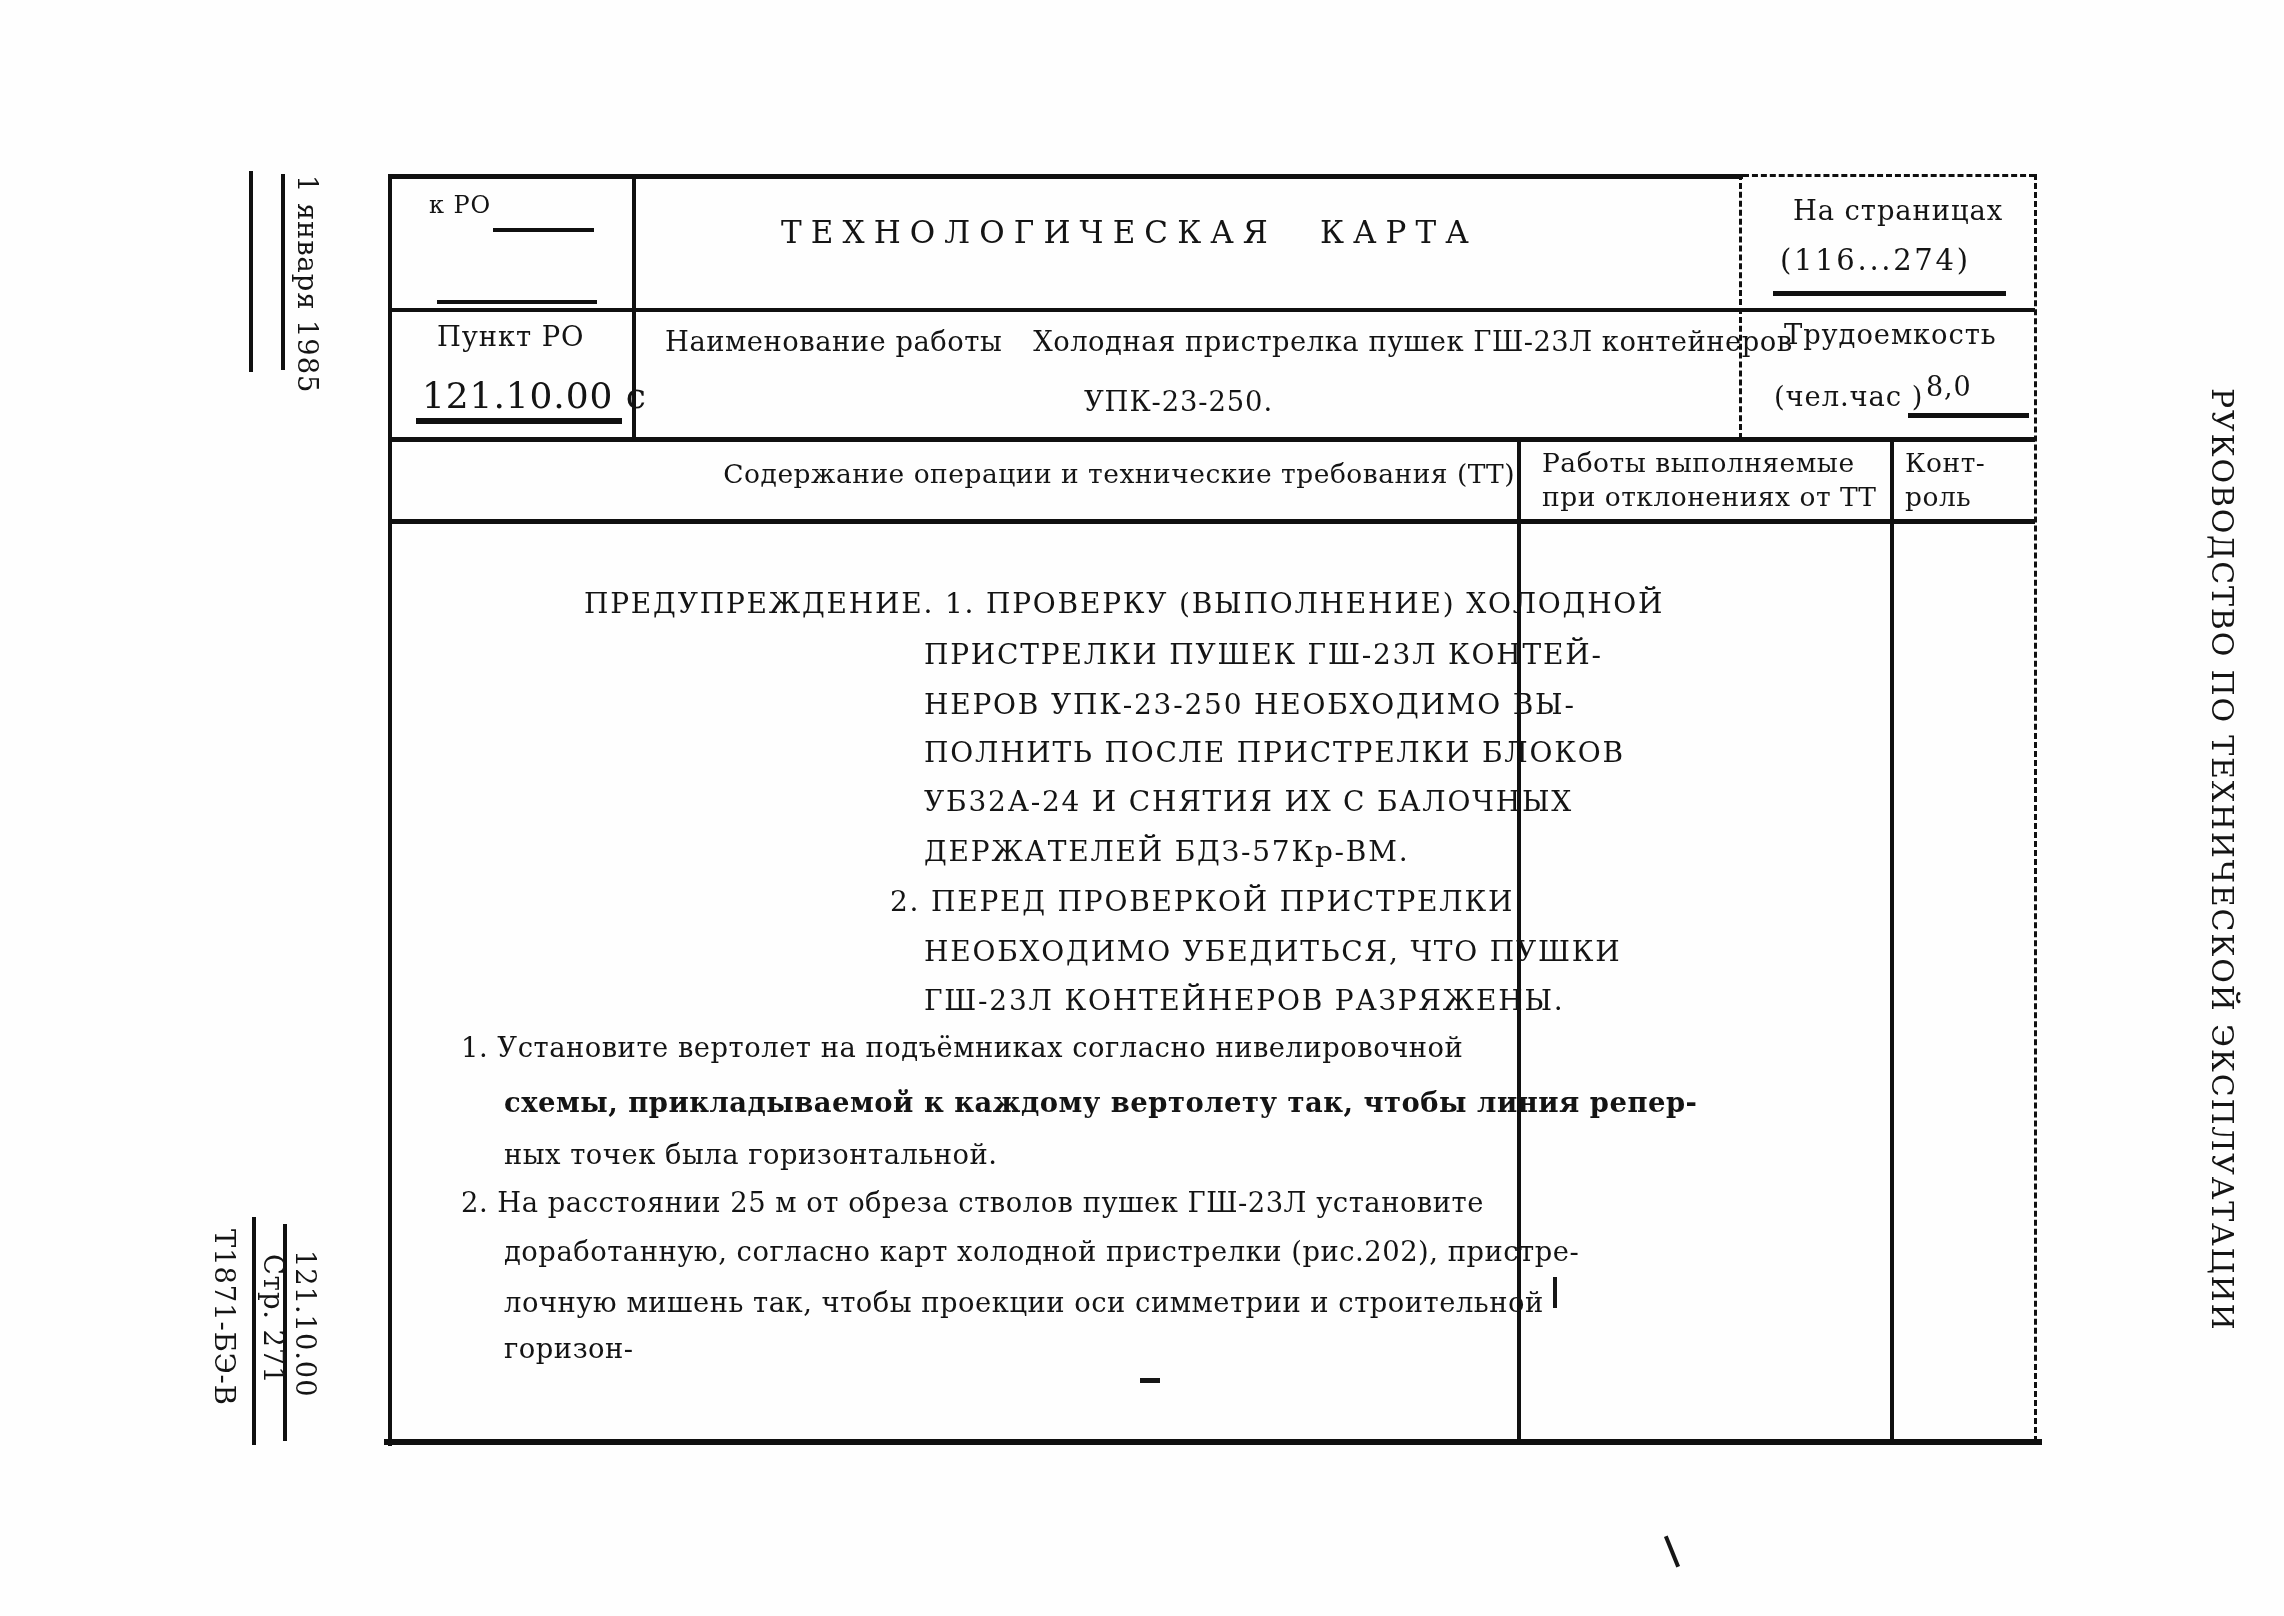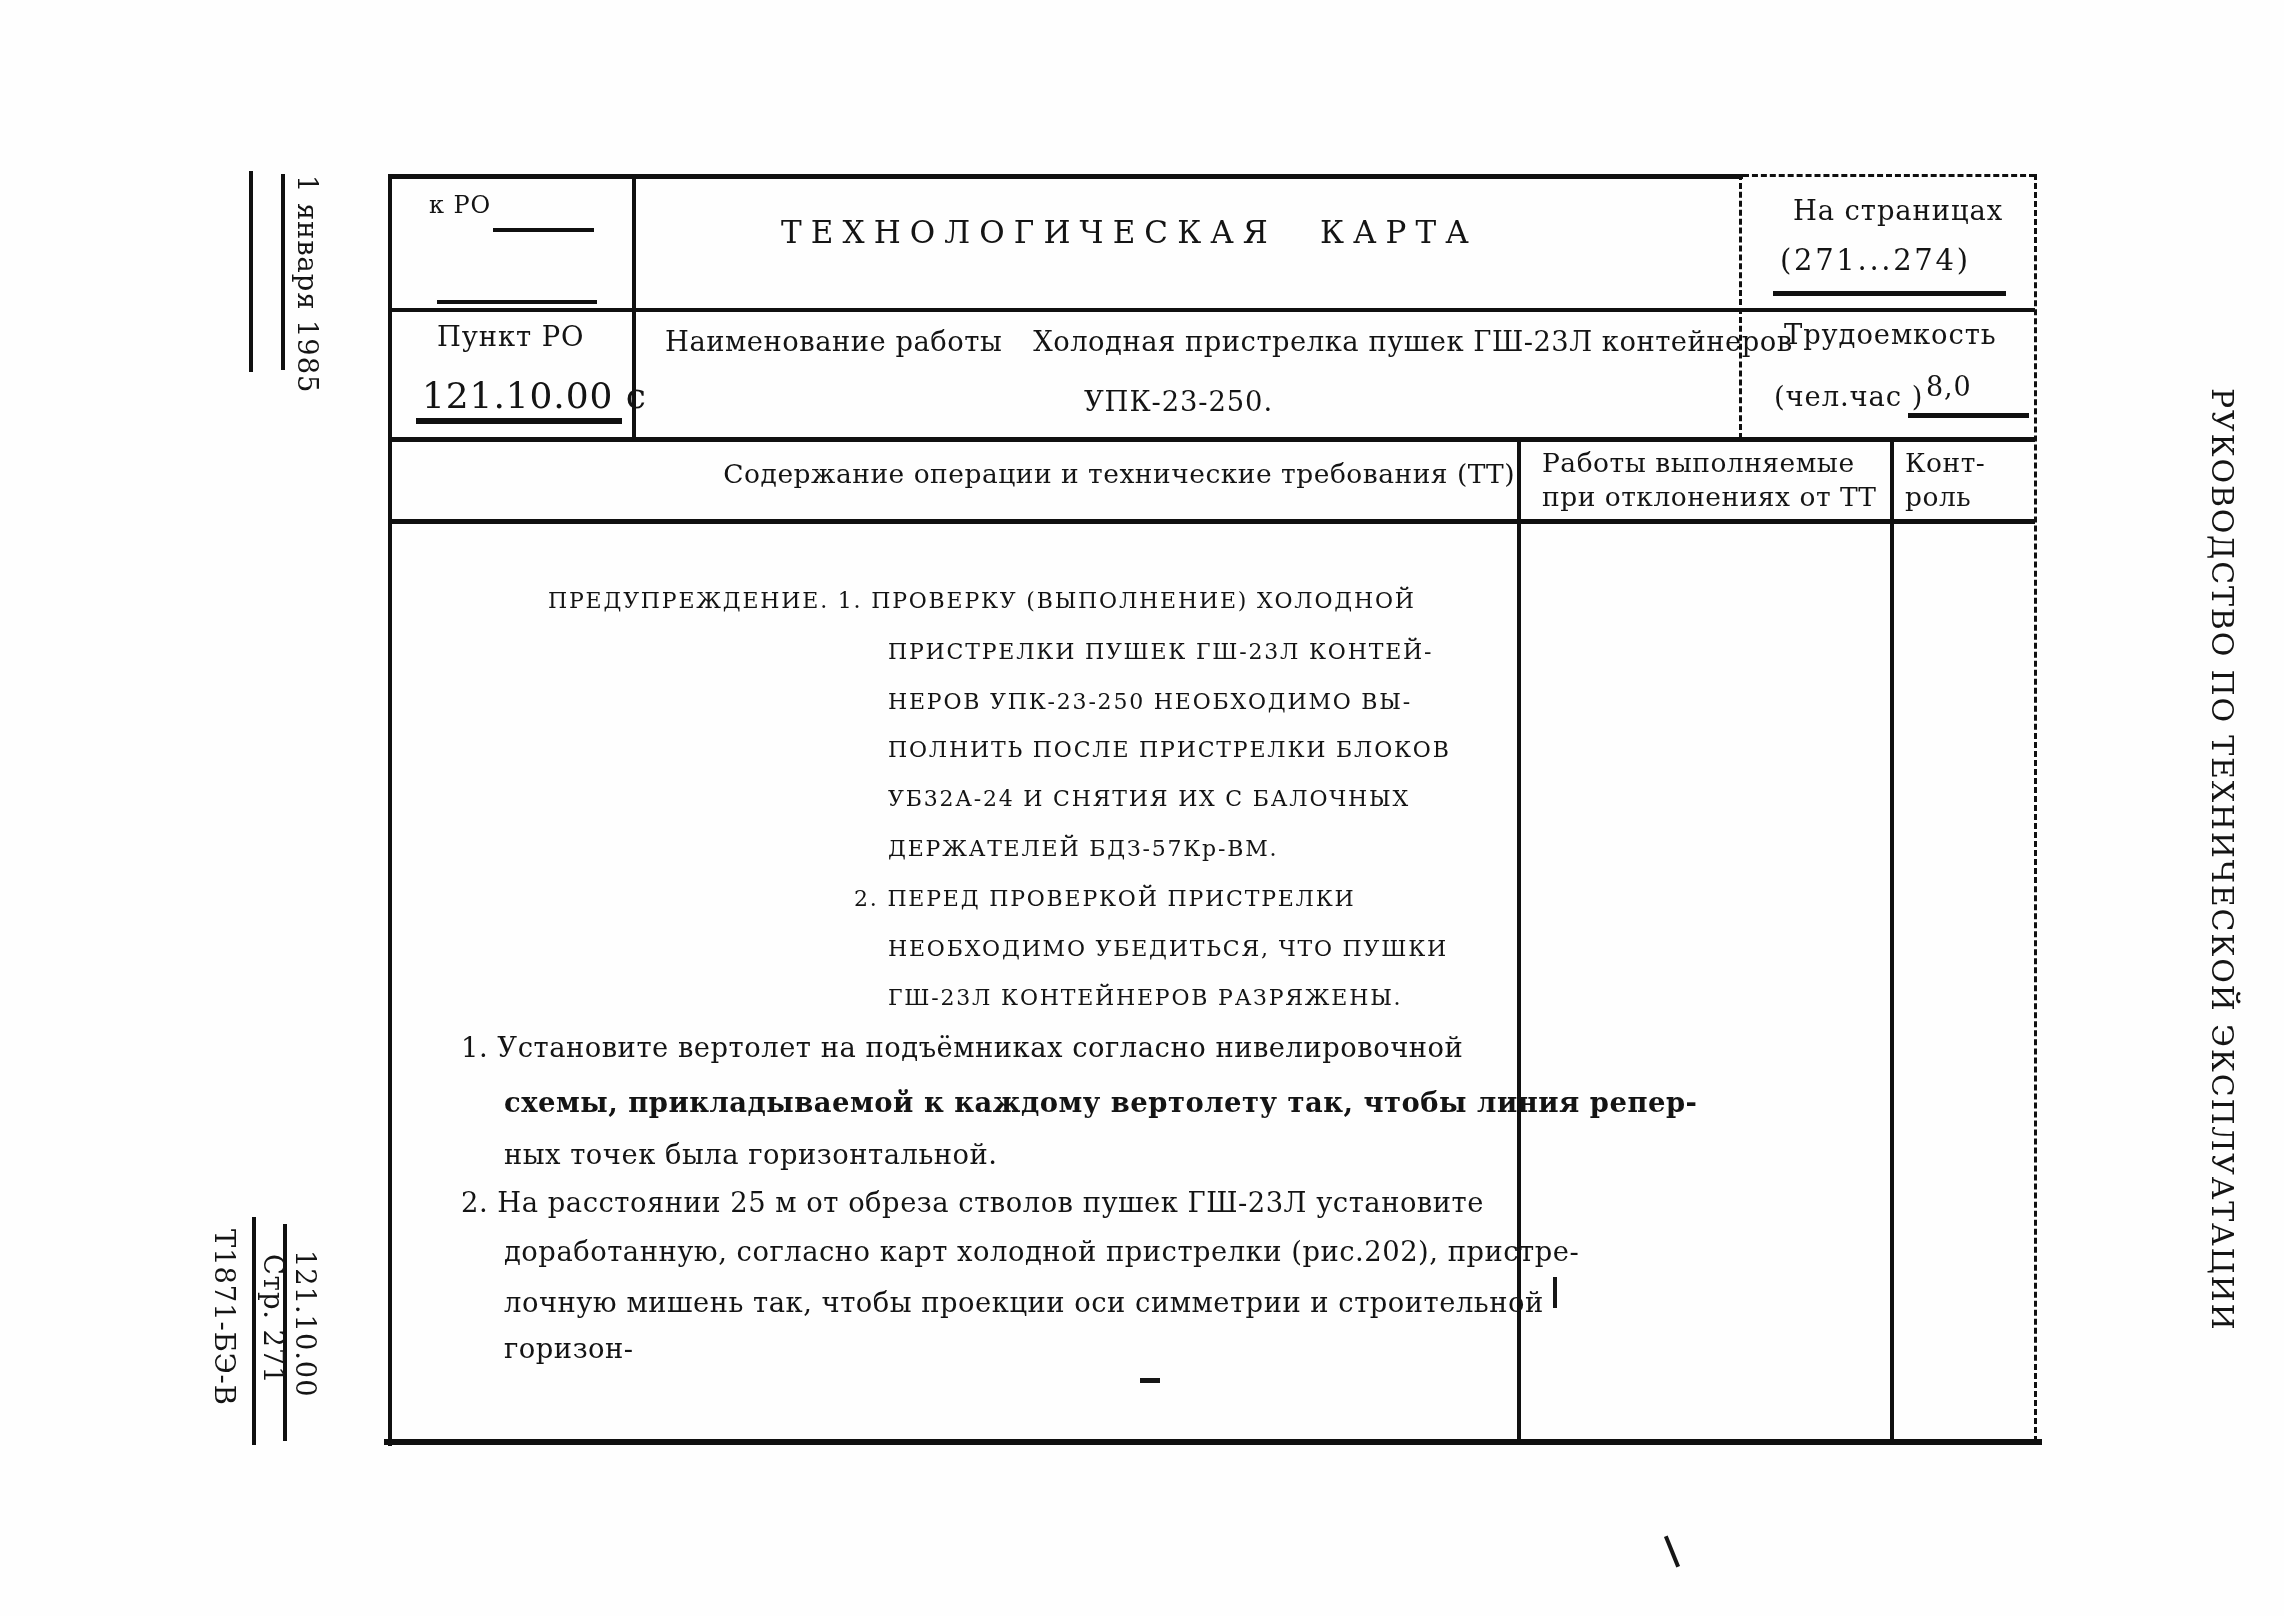--- a/index.html
+++ b/index.html
@@ -3,21 +3,21 @@
 <meta charset="utf-8">
 <style>
   html,body{margin:0;padding:0;background:#ffffff;}
   .page{position:relative;width:2284px;height:1616px;background:#fefefe;overflow:hidden;
         font-family:"DejaVu Serif","Liberation Serif",serif;color:#141414;}
   .t{position:absolute;white-space:nowrap;line-height:1.1;}
   .rot{transform:rotate(90deg);transform-origin:0 0;}
   .bar{position:absolute;background:#101010;}
   .dashv{position:absolute;border-left:3.7px dashed #101010;}
   .dashh{position:absolute;border-top:3.7px dashed #101010;}
-  .caps{letter-spacing:1.8px;font-size:22px;}
+  .caps{letter-spacing:1.8px;font-size:28px;margin-left:36px;}
   .body-line{font-size:27.4px;letter-spacing:0.5px;}
   .hdr{font-size:26.5px;letter-spacing:0.5px;}
   .center{text-align:center;}
   .artifact{position:absolute;background:#161616;}
 </style>
 </head>
 <body>
 
 <div class="page">
 
@@ -48,21 +48,21 @@
   <div class="bar" style="left:1517px;top:439px;width:3.7px;height:1002px;"></div>
   <div class="bar" style="left:1890px;top:439px;width:3.7px;height:1002px;"></div>
 
   <div class="t" style="left:429px;top:192px;font-size:24px;letter-spacing:0.9px;">к РО</div>
   <div class="bar" style="left:493px;top:228px;width:101px;height:3.7px;"></div>
   <div class="bar" style="left:437px;top:300px;width:160px;height:3.7px;"></div>
 
   <div class="t" style="left:781px;top:215px;font-size:31px;letter-spacing:9.1px;word-spacing:24px;">ТЕХНОЛОГИЧЕСКАЯ КАРТА</div>
 
   <div class="t" style="left:1773px;top:196px;font-size:27.4px;letter-spacing:0.9px;margin-left:20px;">На страницах</div>
-  <div class="t" style="left:1780px;top:245px;font-size:29px;letter-spacing:2.7px;">(271...274)</div>
+  <div class="t" style="left:1780px;top:245px;font-size:29px;letter-spacing:2.7px;">(116...274)</div>
   <div class="bar" style="left:1773px;top:291px;width:233px;height:4.6px;"></div>
 
   <div class="t" style="left:437px;top:322px;font-size:27.4px;letter-spacing:0.9px;">Пункт РО</div>
   <div class="t" style="left:422px;top:376px;font-size:36px;letter-spacing:0.9px;">121.10.00 с</div>
   <div class="bar" style="left:416px;top:418px;width:206px;height:5.5px;"></div>
 
   <div class="t" style="left:665px;top:327px;font-size:27.4px;letter-spacing:0.5px;">
     <span>Наименование работы</span><span style="display:inline-block;width:31px;"></span><span>Холодная пристрелка пушек ГШ-23Л контейнеров</span>
   </div>
   <div class="t center" style="left:635px;top:387px;width:1087px;font-size:27.4px;letter-spacing:0.9px;white-space:nowrap;">УПК-23-250.</div>

